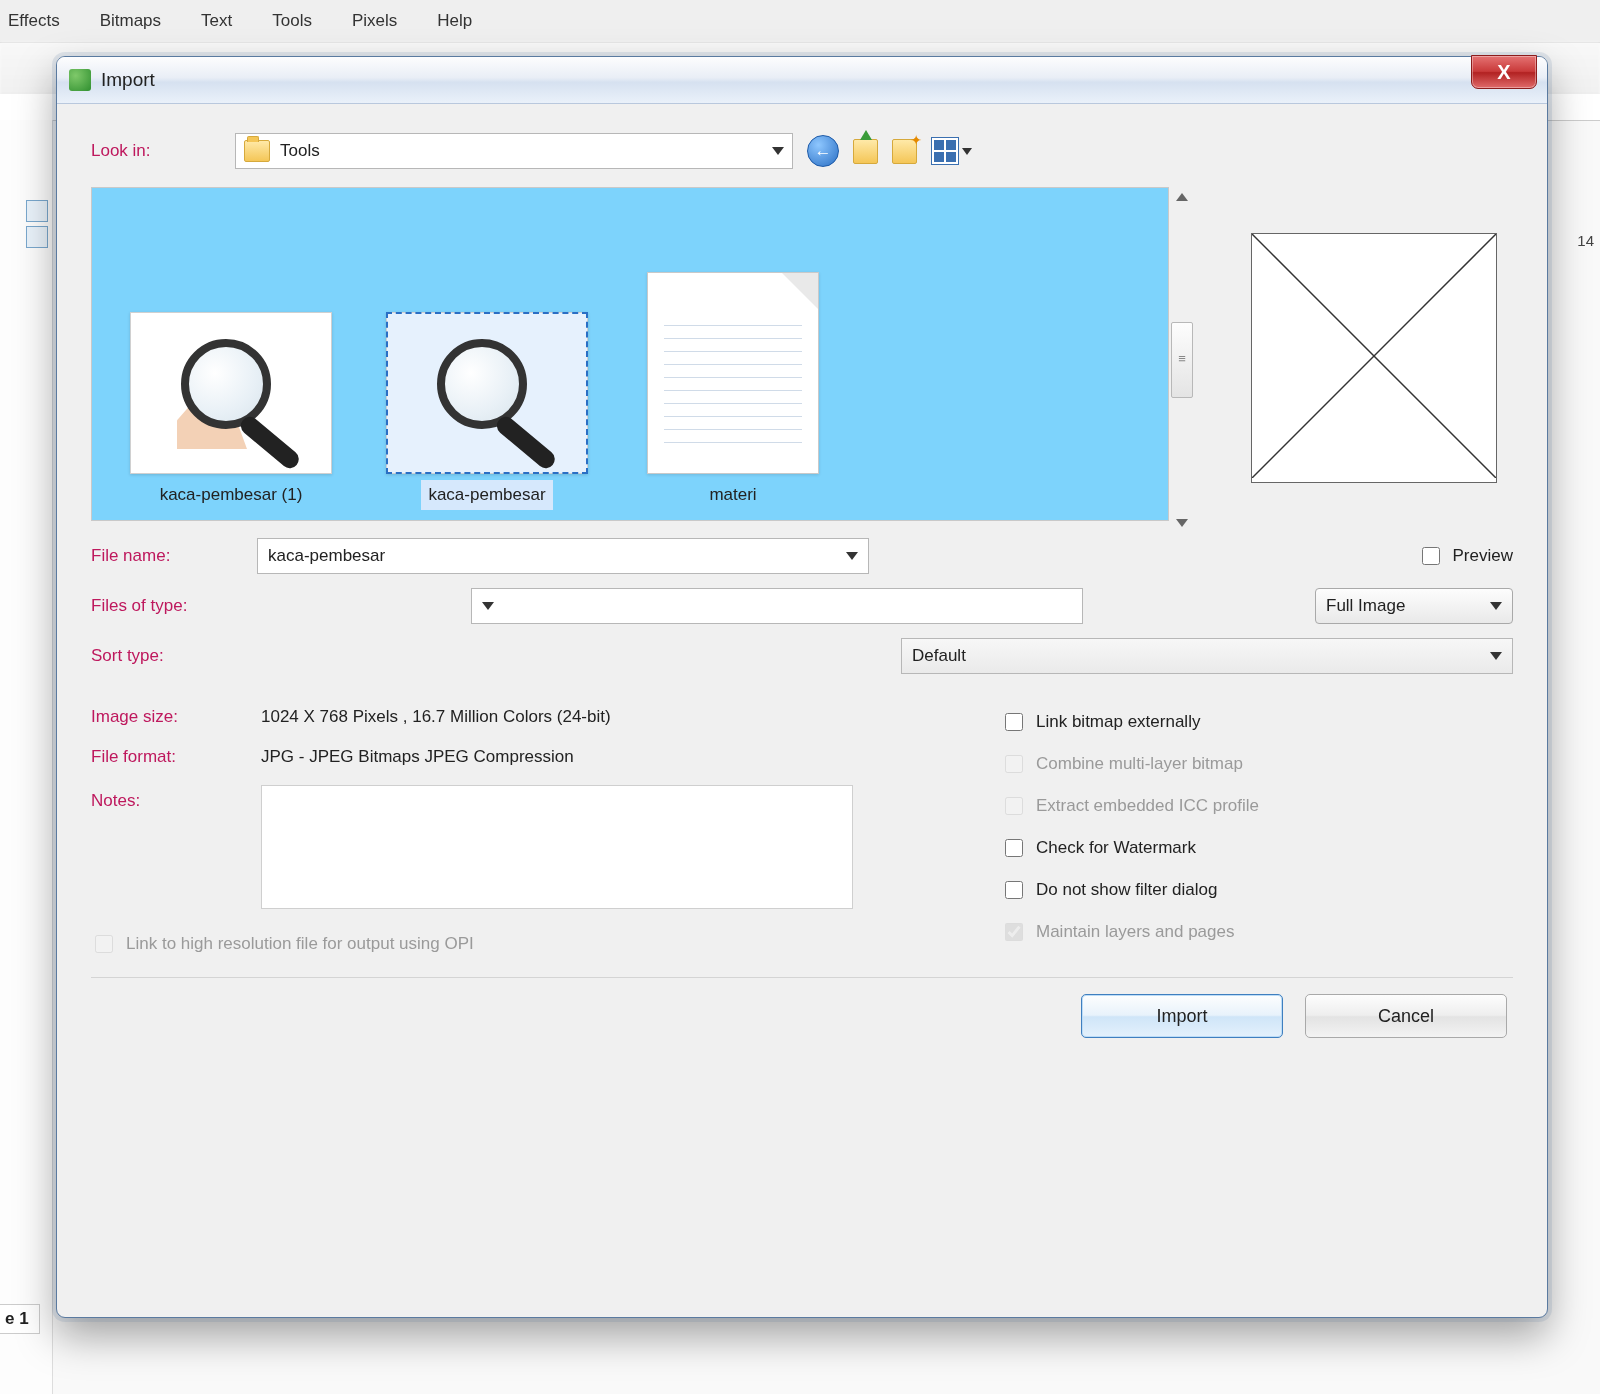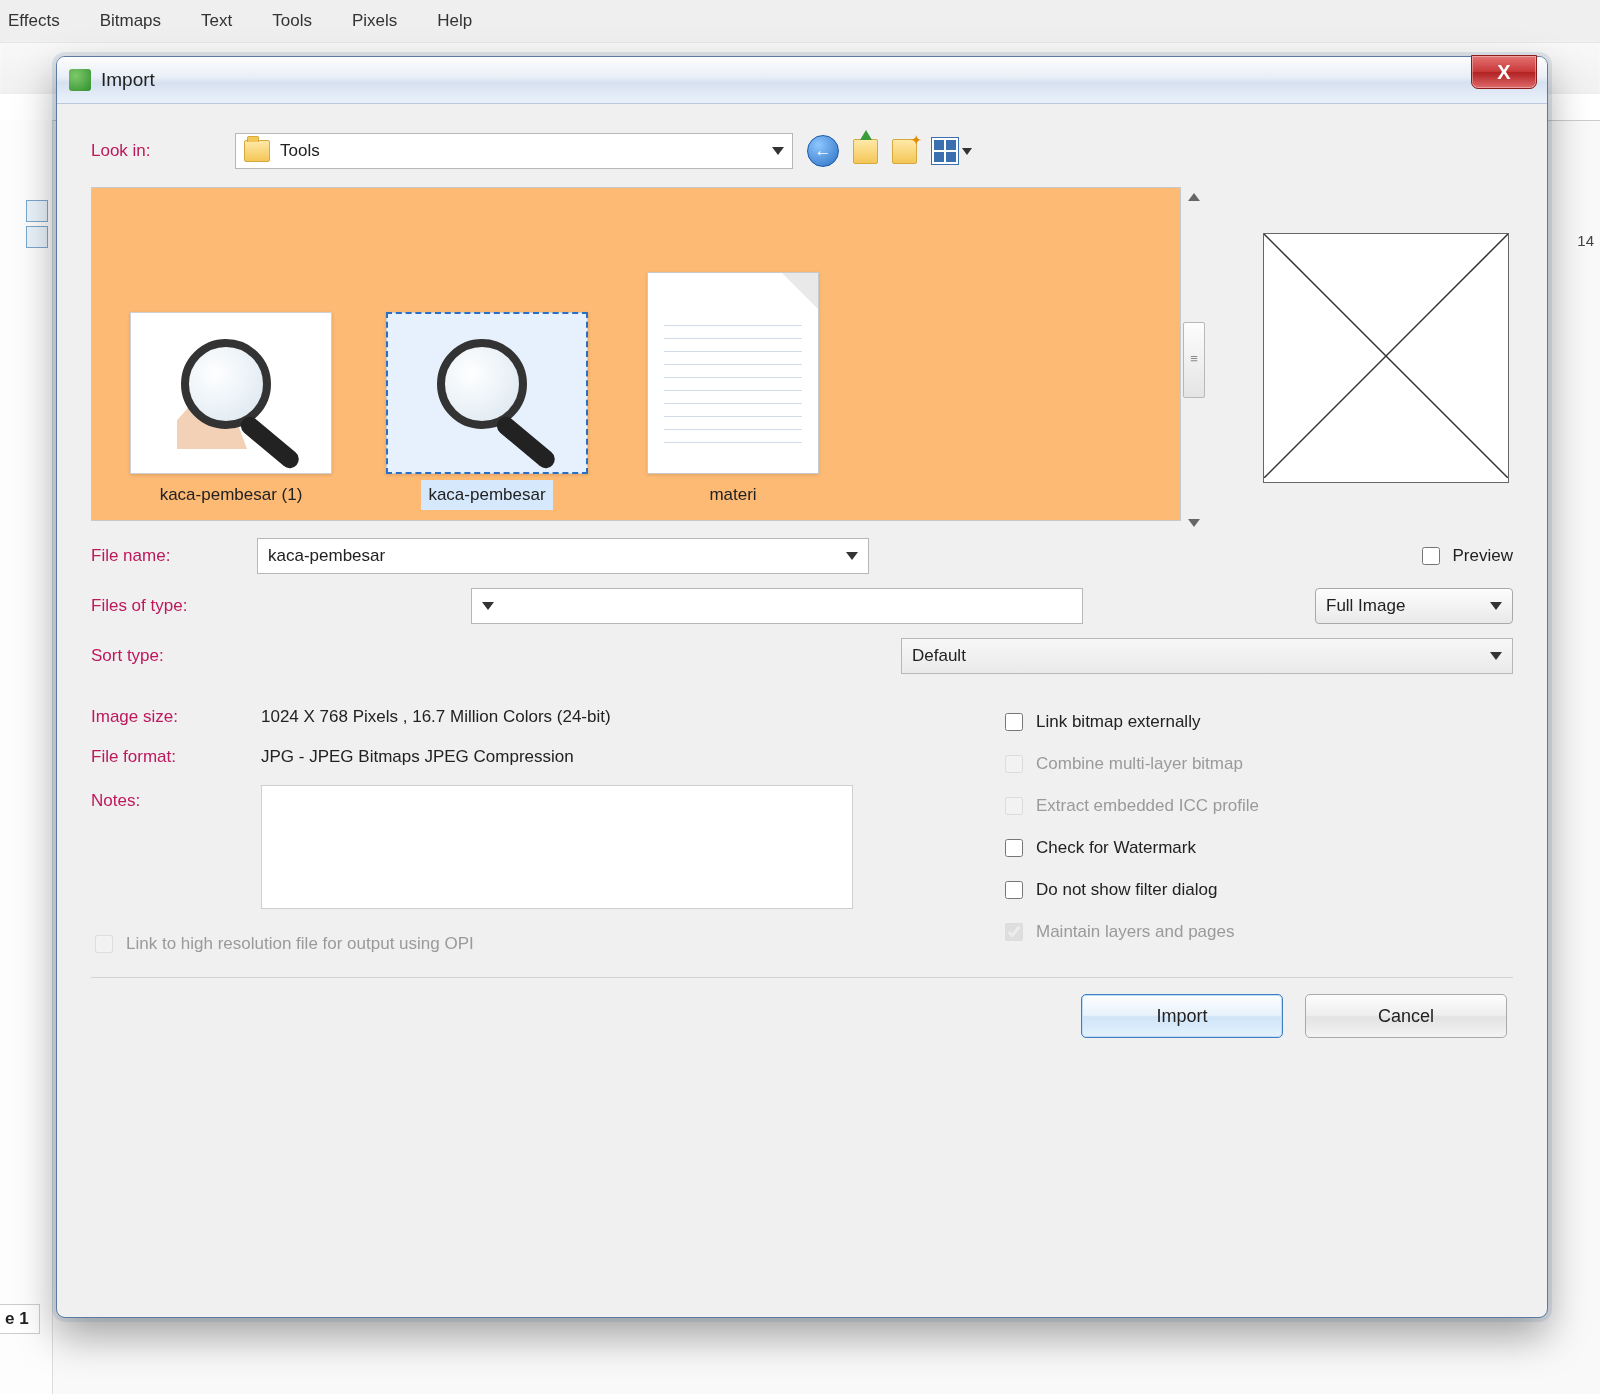--- a/index.html
+++ b/index.html
@@ -38,21 +38,21 @@
   .up-ico{width:23px;height:23px;background:linear-gradient(#ffe9a8,#f4c657);border:1px solid #d6a93c;border-radius:2px;position:relative;}
   .up-ico:after{content:"";position:absolute;left:6px;top:-10px;border-left:6px solid transparent;border-right:6px solid transparent;border-bottom:10px solid #3a9c3a;}
   .new-ico{width:23px;height:23px;background:linear-gradient(#ffe9a8,#f4c657);border:1px solid #d6a93c;border-radius:2px;position:relative;}
   .new-ico:after{content:"✦";position:absolute;right:-6px;top:-8px;color:#e58a00;font-size:14px;}
   .view-ico{display:flex;align-items:center;gap:3px;}
   .view-grid{width:22px;height:22px;border:1px solid #3a6fb0;background:#fff;display:grid;grid-template-columns:1fr 1fr;grid-template-rows:1fr 1fr;gap:2px;padding:2px;}
   .view-grid div{background:#3a6fb0;}
   .tiny-caret{width:0;height:0;border-left:5px solid transparent;border-right:5px solid transparent;border-top:7px solid #333;}
 
   .file-area{display:flex;margin-top:12px;height:334px;}
-  .listing{flex:0 0 1040px;background:#fdba74;border:1px solid #c9c9c9;display:flex;align-items:flex-end;padding:20px 24px 10px 24px;gap:26px;position:relative;}
+  .listing{flex:0 0 1040px;background:#7dd3fc;border:1px solid #c9c9c9;display:flex;align-items:flex-end;padding:20px 12px 10px 24px;gap:26px;position:relative;}
   .file-item{display:flex;flex-direction:column;align-items:center;gap:6px;width:230px;}
   .file-item.sel .thumb{outline:2px dashed #2a6fc4;outline-offset:-2px;background:#e6f1fd;}
   .file-item.sel .fname{background:#d6e8fc;}
   .thumb{width:200px;height:160px;border:1px solid #d0d0d0;background:#fff;display:flex;align-items:center;justify-content:center;box-shadow:0 1px 3px rgba(0,0,0,.15);}
   .fname{display:flex;align-items:center;justify-content:center;height:28px;border:1px dashed transparent;padding:0 6px;}
   .doc-thumb{width:170px;height:200px;background:#fff;border:1px solid #c9c9c9;position:relative;box-shadow:0 1px 3px rgba(0,0,0,.12);}
   .doc-thumb:before{content:"";position:absolute;right:0;top:0;border-left:36px solid transparent;border-top:36px solid #e9e9e9;}
   .doc-thumb .lines{position:absolute;left:16px;right:16px;top:40px;bottom:20px;background:repeating-linear-gradient(#fff,#fff 12px,#d0dbe8 12px,#d0dbe8 13px);}
   .scroll-col{width:26px;height:100%;display:flex;flex-direction:column;align-items:center;justify-content:space-between;padding:6px 0;}
   .scroll-arrow{width:0;height:0;border-left:6px solid transparent;border-right:6px solid transparent;}

